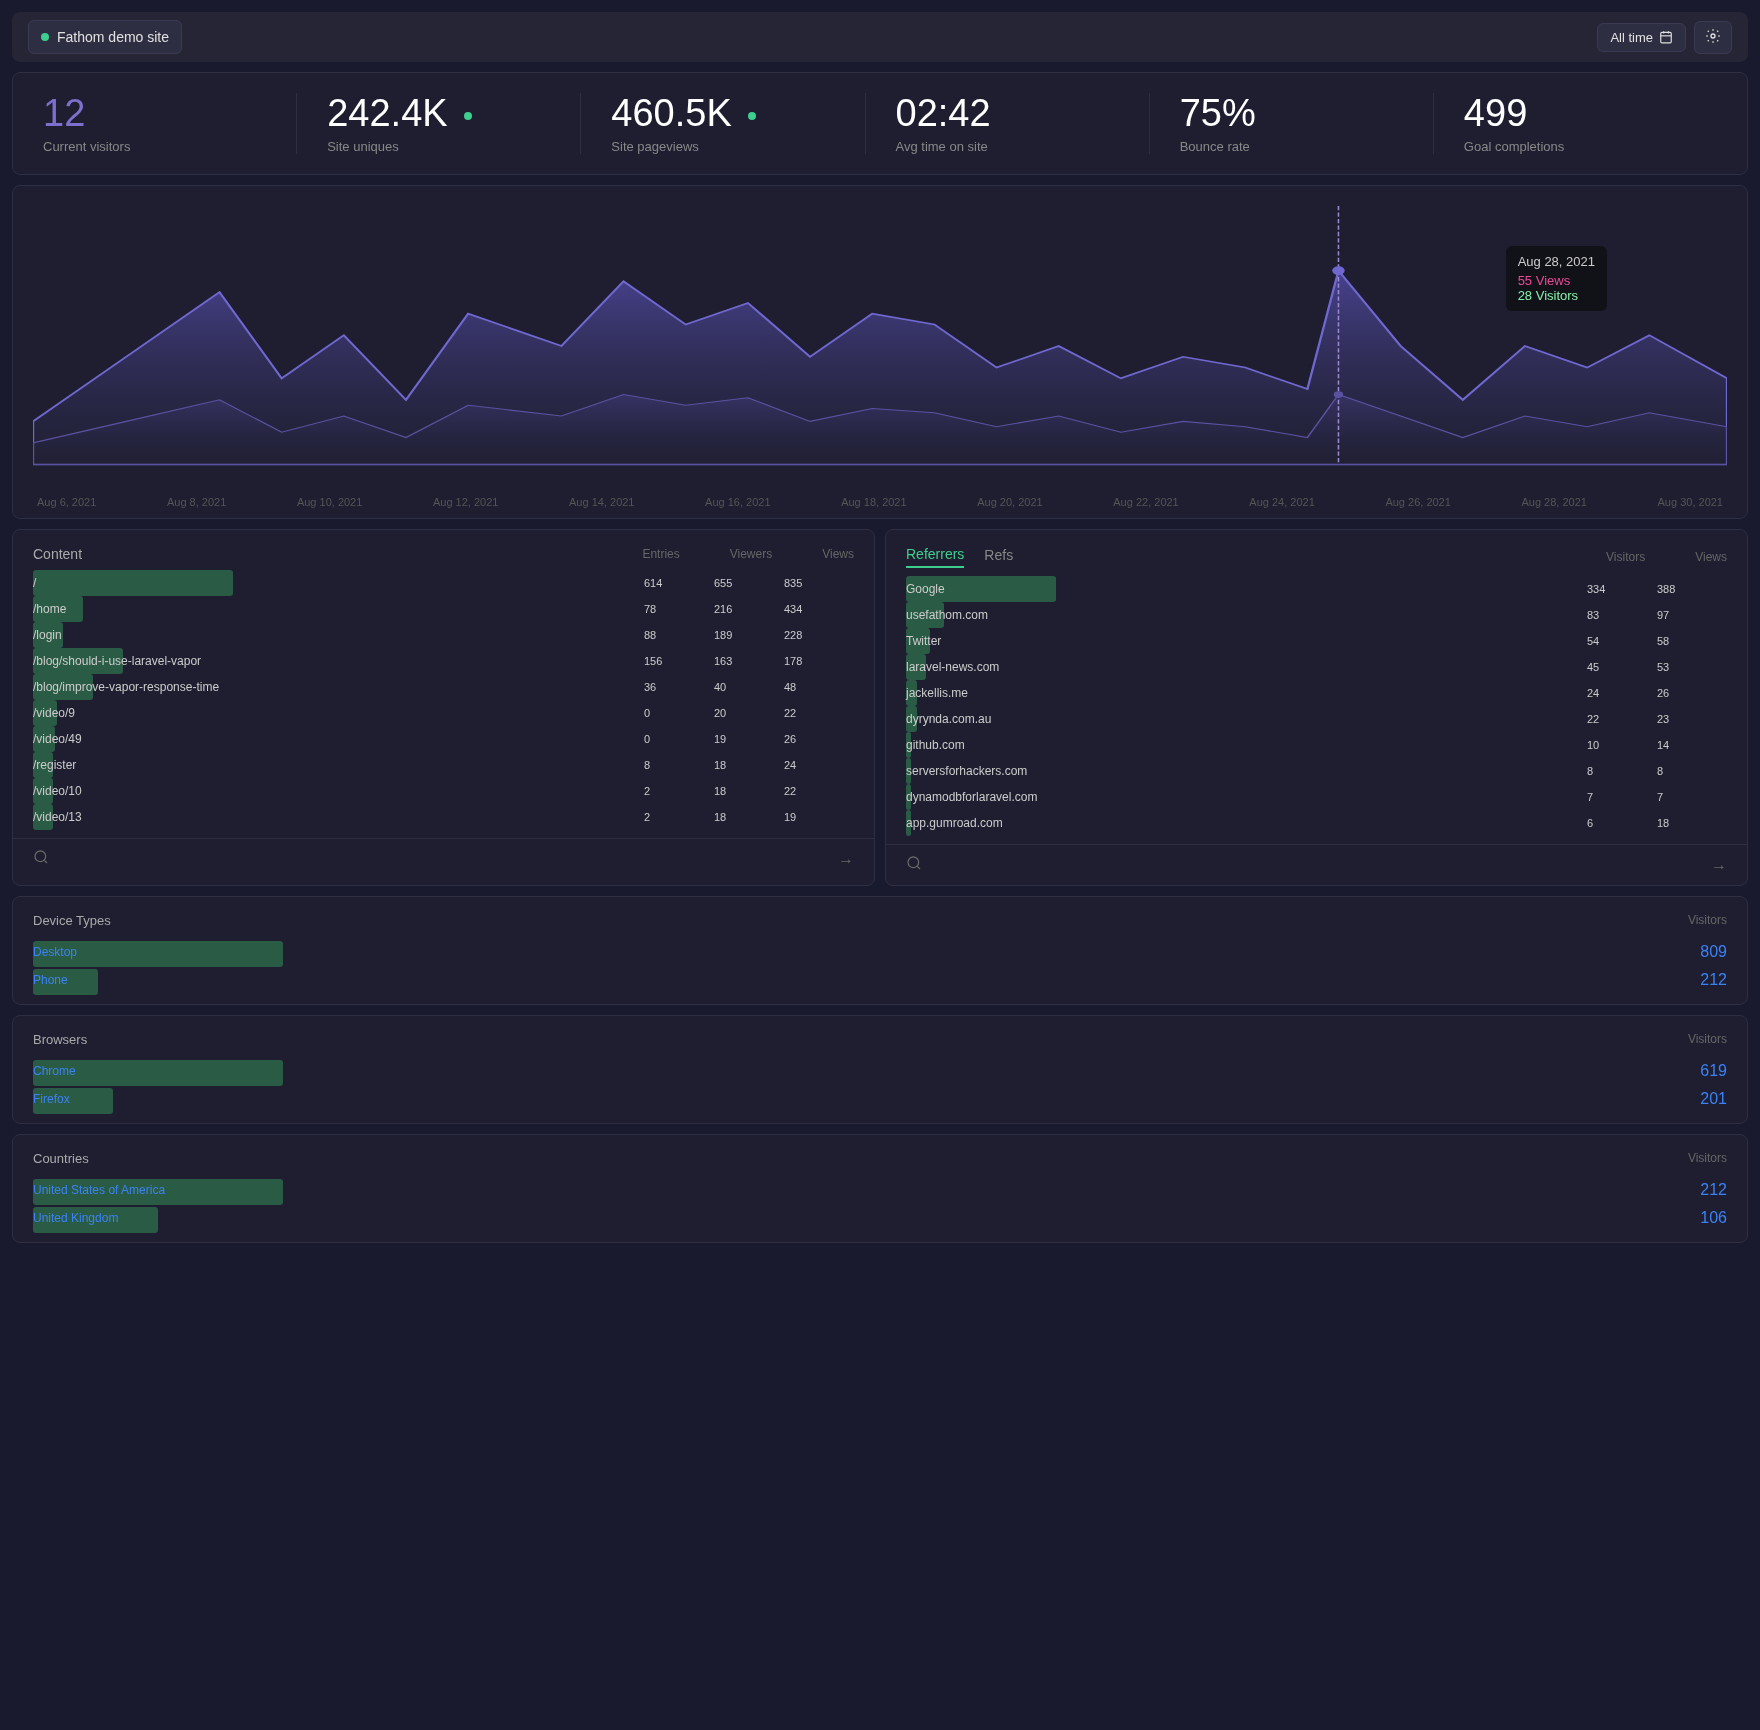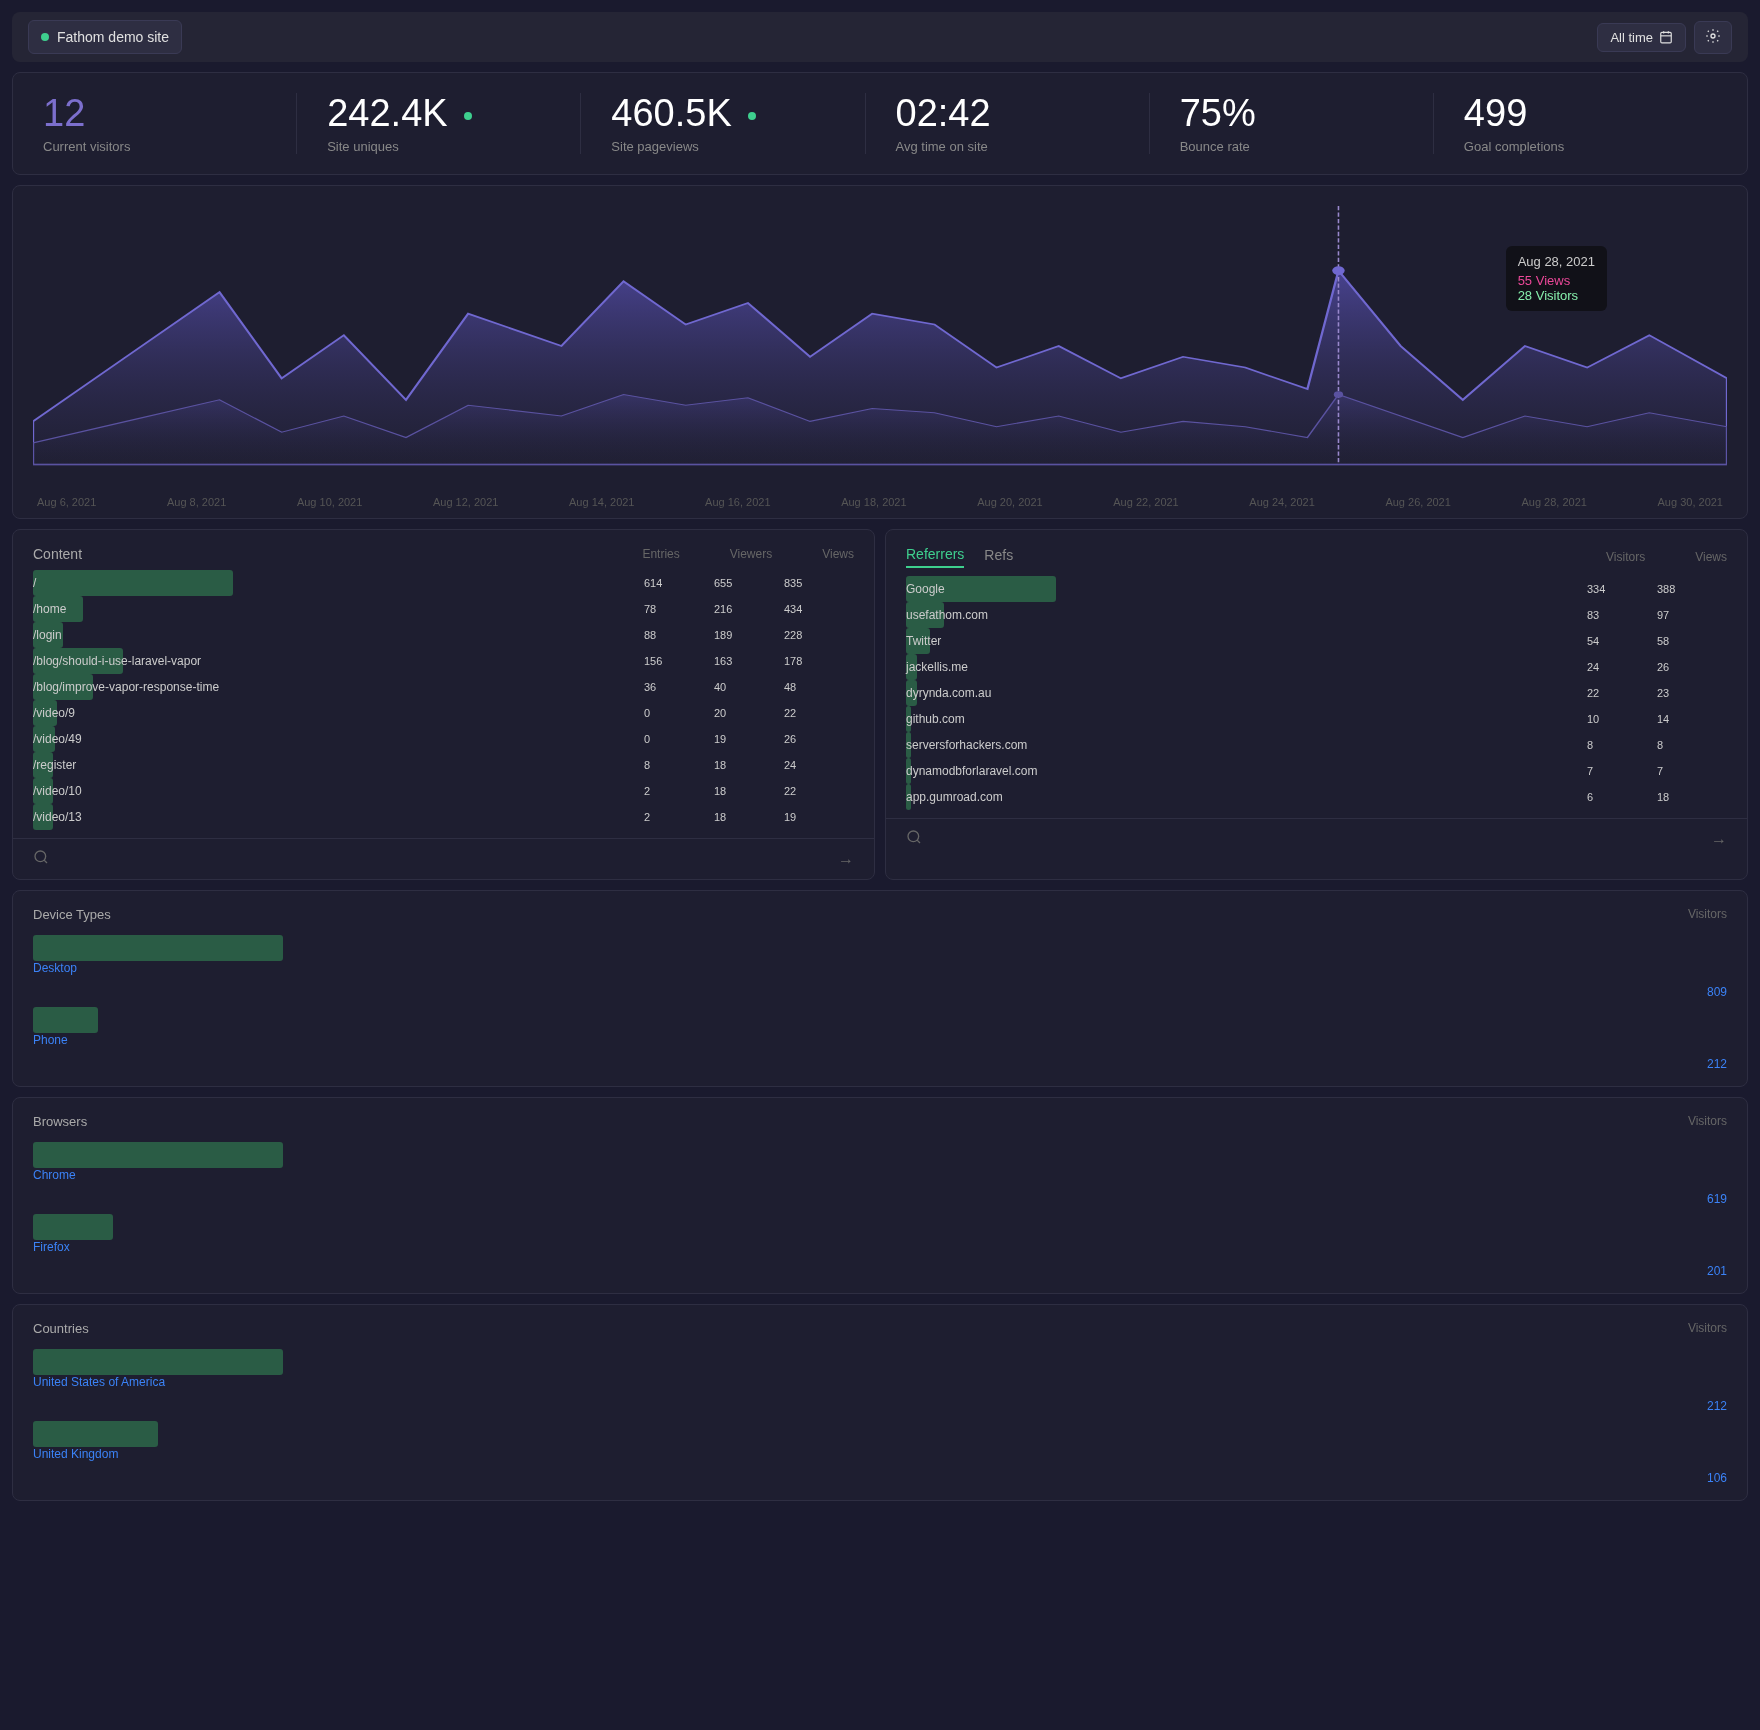--- a/index.html
+++ b/index.html
@@ -227,21 +227,21 @@
       z-index: 0;
     }
     .bottom-row-content {
       display: flex;
       width: 100%;
       position: relative;
       z-index: 1;
       align-items: center;
     }
     .bottom-label { flex: 1; font-size: 12px; }
-    .bottom-num { font-size: 12px; margin-top: 48px; }
+    .bottom-num { font-size: 16px; }
 
     .x-axis {
       display: flex;
       justify-content: space-between;
       padding: 6px 4px 0;
       font-size: 11px;
       color: #555;
     }
   </style>
 </head>
@@ -495,20 +495,28 @@
   </div>
         <div class="panel-row">
     <div class="bar-bg" style="width:24px;"></div>
     <div class="row-content">
       <span class="row-label">Twitter</span>
       <span class="row-num">54</span>
       <span class="row-num">58</span>
     </div>
   </div>
         <div class="panel-row">
+    <div class="bar-bg" style="width:19.5px;"></div>
+    <div class="row-content">
+      <span class="row-label">laravel-news.com</span>
+      <span class="row-num">45</span>
+      <span class="row-num">53</span>
+    </div>
+  </div>
+        <div class="panel-row">
     <div class="bar-bg" style="width:10.5px;"></div>
     <div class="row-content">
       <span class="row-label">jackellis.me</span>
       <span class="row-num">24</span>
       <span class="row-num">26</span>
     </div>
   </div>
         <div class="panel-row">
     <div class="bar-bg" style="width:10.5px;"></div>
     <div class="row-content">

